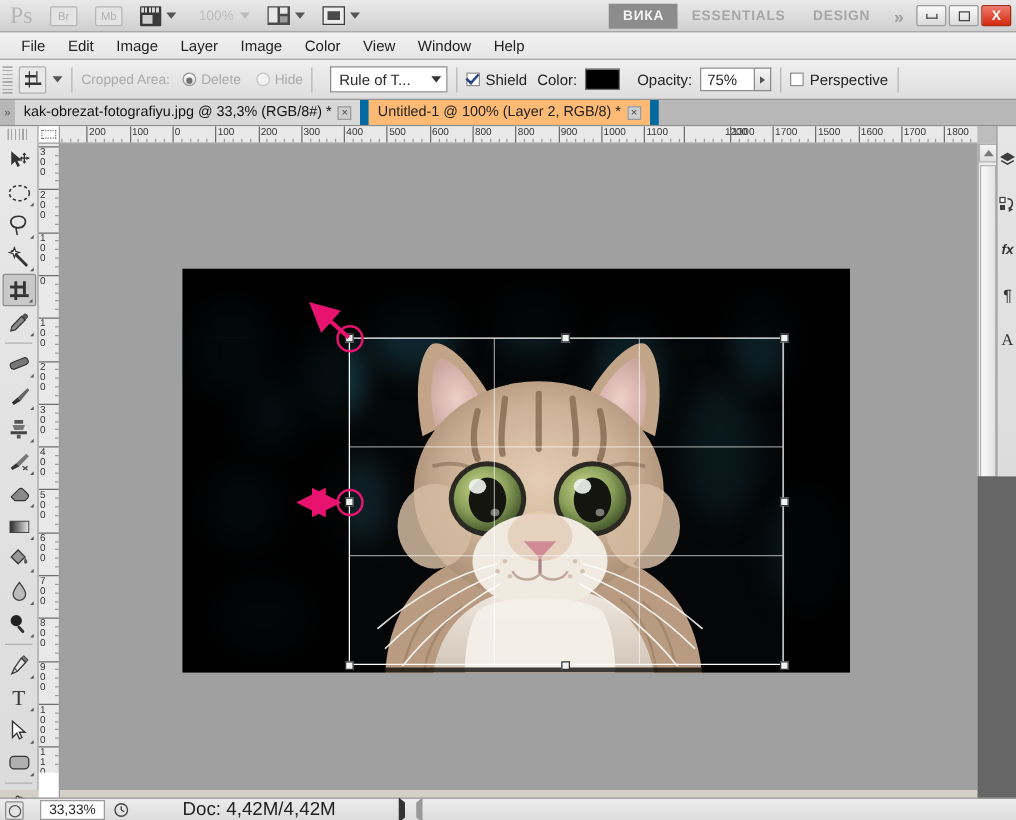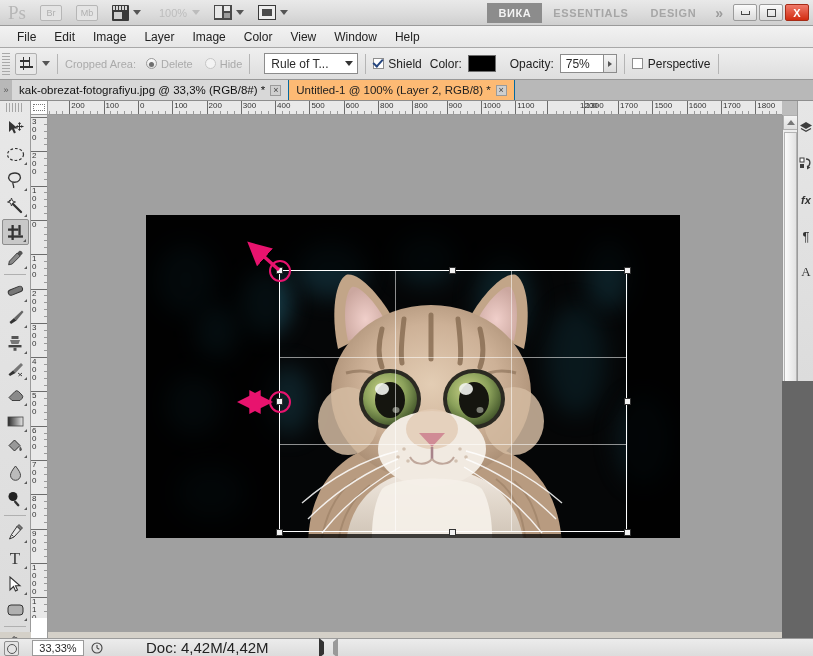--- a/index.html
+++ b/index.html
@@ -109,21 +109,21 @@
   .spin:after{content:"";width:0;height:0;border-top:3px solid transparent;border-bottom:3px solid transparent;border-left:4px solid #555;}
 
   
   #doctabs{
     position:absolute;left:0;top:80px;width:813px;height:21px;
     background:#b8b8b8;border-bottom:1px solid #8e8e8e;display:flex;align-items:flex-end;
   }
   .tabgrip{width:12px;height:20px;color:#555;font-size:9px;display:flex;align-items:center;justify-content:center;}
   .dtab{
     height:20px;padding:0 7px;font-size:11.5px;display:flex;align-items:center;gap:5px;
-    border-right:1px solid #0369a1;color:#111;justify-content:center;
+    border-right:7px solid #0369a1;color:#111;justify-content:center;
   }
   .dtab.active{background:#d8d8d8;}
   .dtab.inactive{background:#fdba74;color:#222;}
   .xbox{width:11px;height:11px;border:1px solid #9a9a9a;background:#cfcfcf;
     display:flex;align-items:center;justify-content:center;font-size:9px;color:#444;line-height:1;}
 
   
   #toolbox{
     position:absolute;left:0;top:101px;width:31px;height:531px;
     background:linear-gradient(to bottom,#e8e8e8,#dcdcdc);

